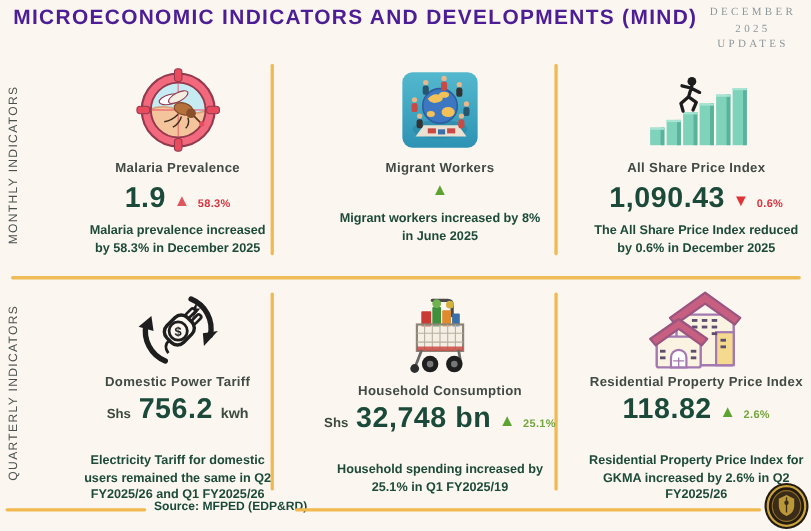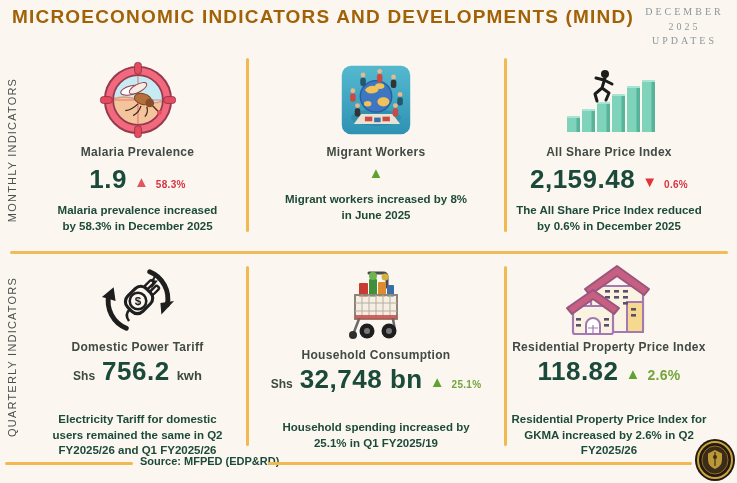--- a/index.html
+++ b/index.html
@@ -1,33 +1,33 @@
 <!DOCTYPE html>
 <html><head>
 <meta charset="utf-8">
 <style>
   html,body{margin:0;padding:0;background:#FBF7F0;}
   .canvas{position:relative;width:737px;height:483px;background:#FBF7F0;overflow:hidden;
           font-family:"Liberation Sans",sans-serif;}
   
   .title{position:absolute;left:12px;top:6px;width:630px;font-size:19px;font-weight:bold;
-         letter-spacing:1.2px;color:#a16207;}
+         letter-spacing:1.2px;color:#4c1d95;}
   .period{position:absolute;right:5px;top:5px;width:95px;text-align:center;
           font-family:Liberation Serif, serif;color:#8C979B;font-size:10px;
           letter-spacing:3px;line-height:1.45;}
   
   .side-label{position:absolute;font-size:11px;letter-spacing:1.2px;color:#4A4F4C;
               text-align:center;transform:rotate(-90deg);white-space:nowrap;}
   .side-label.monthly{width:180px;height:16px;left:-76px;top:142px;}
   .side-label.quarterly{width:200px;height:16px;left:-86px;top:349px;}
   
   .vdiv{position:absolute;width:3px;background:#F1B94F;border-radius:2px;}
   .hdiv{position:absolute;height:3px;background:#F0BC58;border-radius:2px;}
   
-  .row{position:absolute;left:28px;width:709px;display:flex;}
+  .row{position:absolute;left:28px;width:709px;display:flex;justify-content:flex-end;}
   .row1{top:55px;height:196px;}
   .row2{top:260px;height:196px;}
   .panel{display:flex;flex-direction:column;align-items:center;text-align:center;}
   .panel.c1{width:219px;}  .panel.c2{width:258px;}  .panel.c3{width:208px;}
   .icon-box{height:86px;display:flex;align-items:center;justify-content:center;margin-top:2px;}
   .row2 .icon-box{height:84px;}
   .plabel{font-size:12px;font-weight:bold;letter-spacing:0.3px;color:#414A44;margin-top:2px;}
   .vrow{display:flex;align-items:baseline;justify-content:center;gap:7px;margin-top:7px;}
   .row2 .vrow{margin-top:4px;}
   .val{font-size:26px;font-weight:bold;letter-spacing:0.5px;color:#1B4A3B;line-height:1;}
@@ -171,21 +171,21 @@
             <rect x="79" y="14" width="13" height="52" fill="#7FD3BA"></rect>
               <rect x="88.5" y="14" width="3.5" height="52" fill="#57B49B"></rect>
               <rect x="79" y="14" width="13" height="2" fill="#A8E4D2"></rect>
           </g>
           <circle cx="42" cy="8" r="4" fill="#1C1C1C"></circle>
           <path d="M42 12 L39 22 M39 22 L46 27 L43 34 M39 22 L32 28 L34 35 M41 14 L49 18 M41 14 L33 12" stroke="#1C1C1C" stroke-width="3" fill="none" stroke-linecap="round" stroke-linejoin="round"></path>
         </svg>
       </div>
       <div class="plabel">All Share Price Index</div>
       <div class="vrow">
-        <span class="val">2,159.48</span>
+        <span class="val">1,090.43</span>
         <span class="tri" style="color: rgb(224, 52, 56);">▼</span>
         <span class="chg" style="color: rgb(217, 50, 63);">0.6%</span>
       </div>
       <p class="desc">The All Share Price Index reduced
 by 0.6% in December 2025</p>
     </article>
   </section>
 
   <section class="row row2">
 
@@ -276,21 +276,21 @@
               <rect x="15" y="62" width="5" height="2.6"></rect>
             <rect x="43" y="56" width="5" height="2.6"></rect>
               <rect x="43" y="62" width="5" height="2.6"></rect>
           </g>
         </svg>
       </div>
       <div class="plabel">Residential Property Price Index</div>
       <div class="vrow">
         <span class="val">118.82</span>
         <span class="tri" style="color: rgb(92, 163, 49);">▲</span>
-        <span class="chg" style="font-size: 14px; color: rgb(116, 164, 60);">2.6%</span>
+        <span class="chg" style="font-size: 10px; color: rgb(116, 164, 60);">2.6%</span>
       </div>
       <p class="desc">Residential Property Price Index for
 GKMA increased by 2.6% in Q2
 FY2025/26</p>
     </article>
   </section>
 
   <div class="src-line" style="left:5px;width:128px"></div>
   <div class="src-text">Source: MFPED (EDP&amp;RD)</div>
   <div class="src-line" style="left:268px;width:424px"></div>

